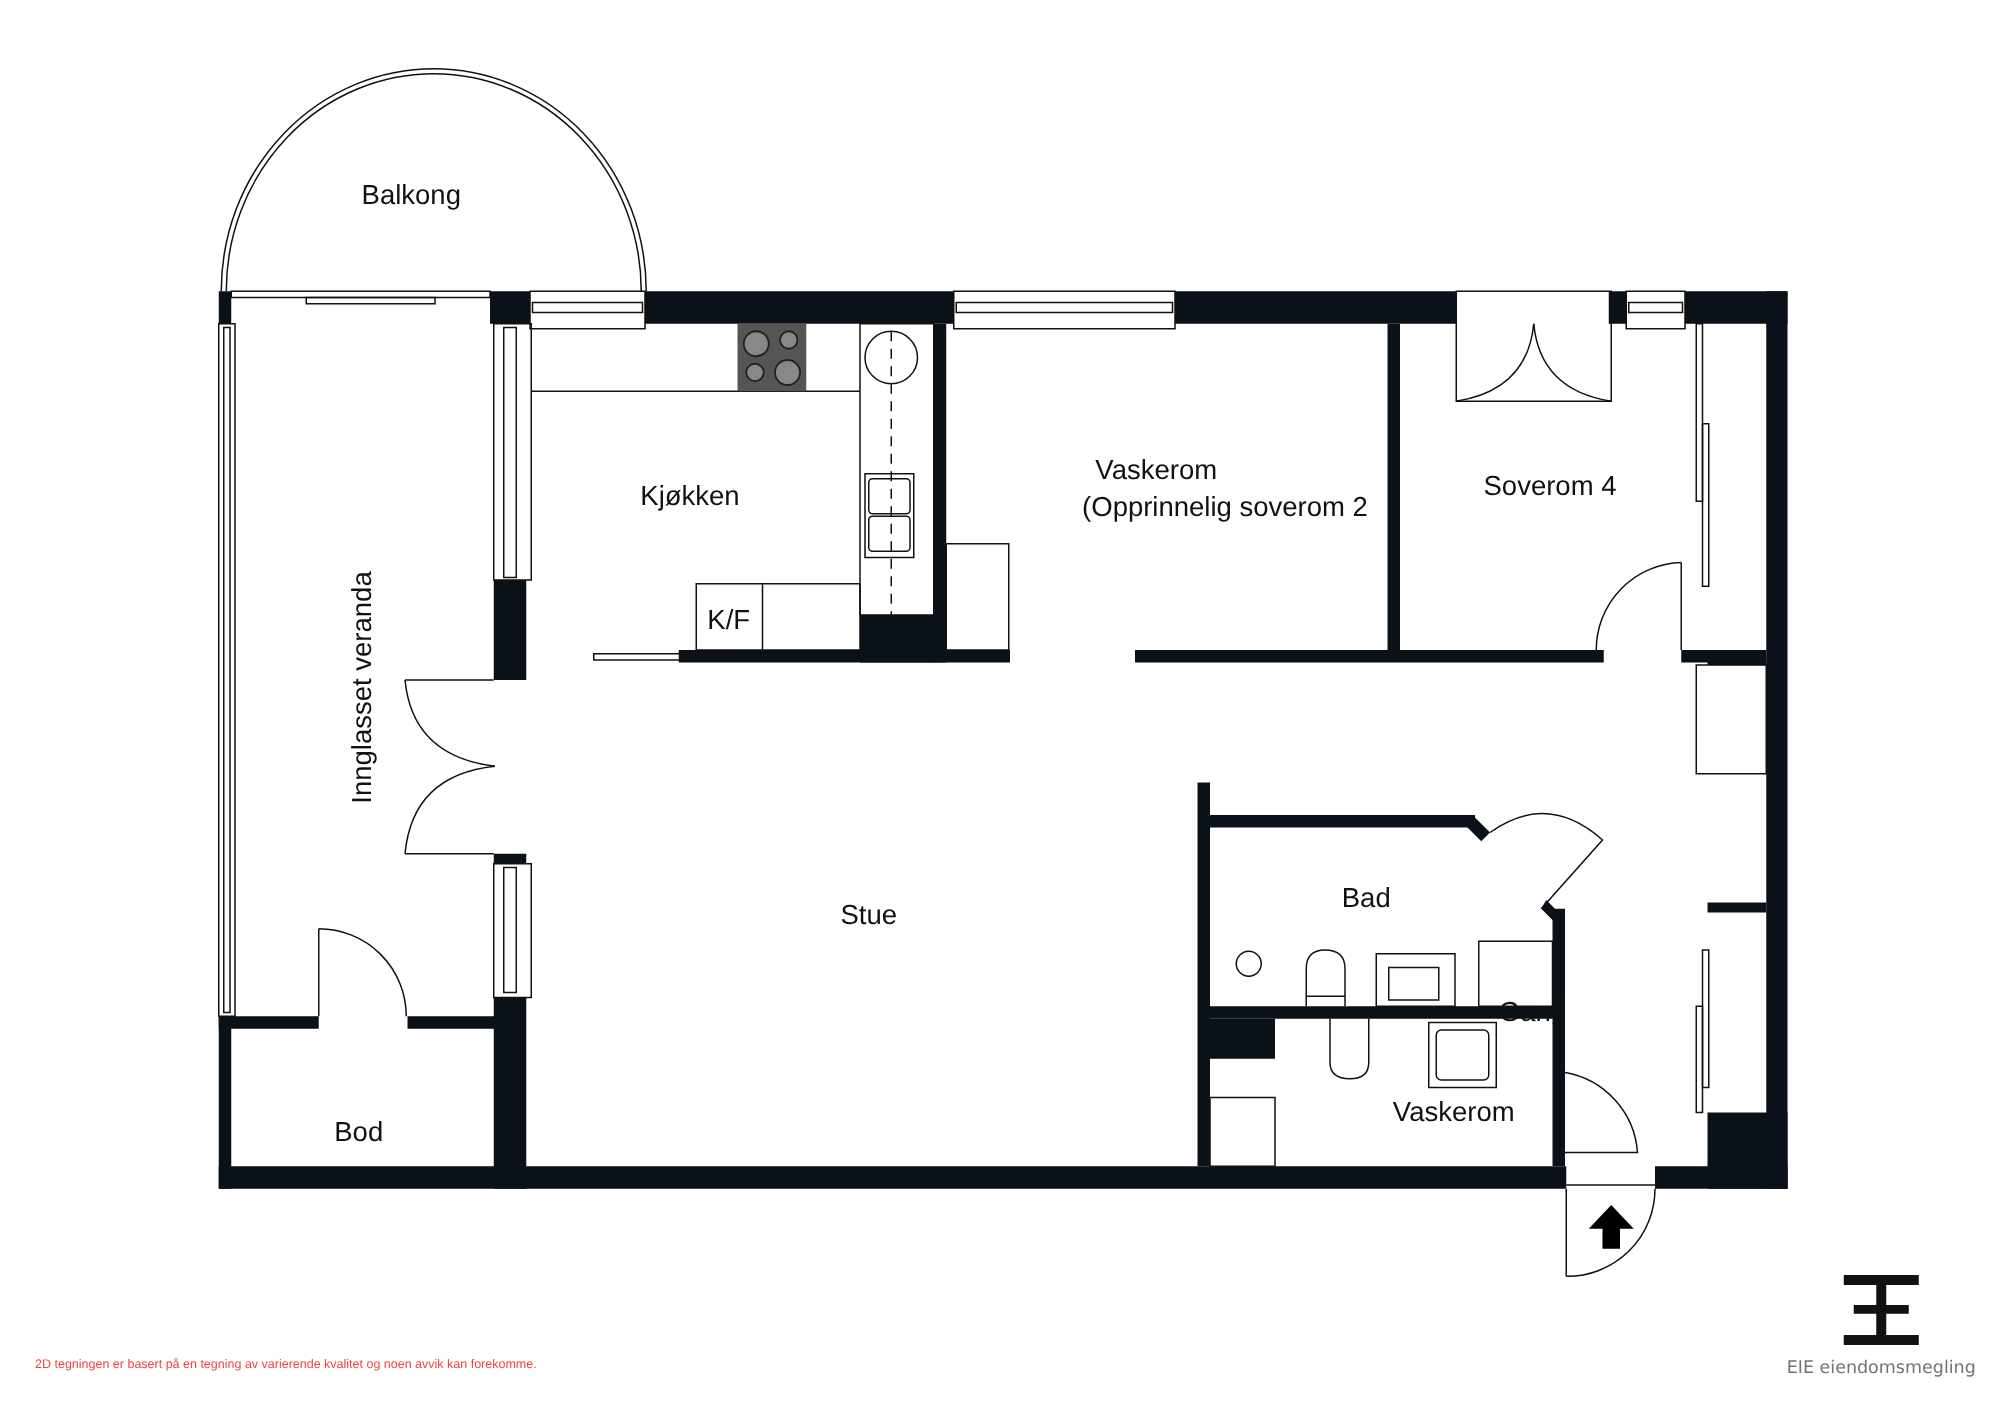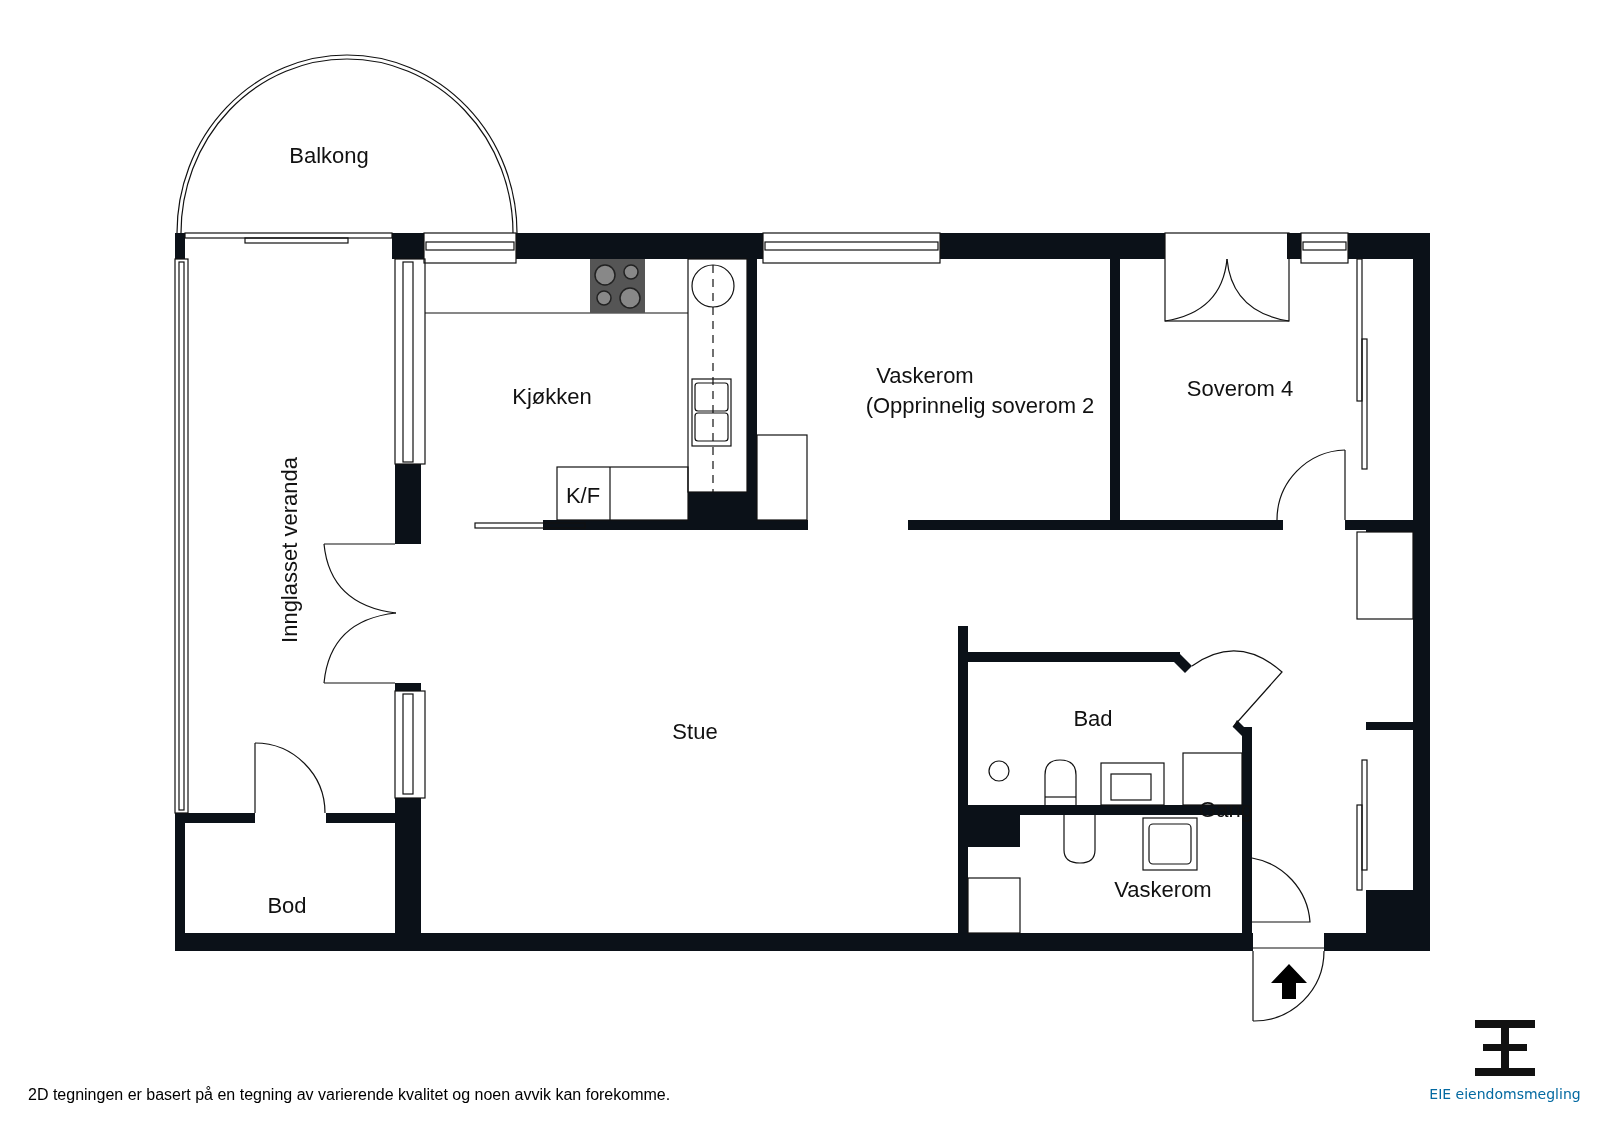--- a/index.html
+++ b/index.html
@@ -1,23 +1,23 @@
 <!DOCTYPE html>
 <html><head>
 <meta charset="utf-8">
 <style>
   html, body { margin:0; padding:0; background:#ffffff; }
   body { width:1600px; height:1131px; position:relative; overflow:hidden; font-family:"Liberation Sans", sans-serif; }
   #plan { position:absolute; left:0; top:0; }
   .room-label { position:absolute; font-family:"Liberation Sans", sans-serif; font-size:22px; color:#111; white-space:nowrap; transform:translate(-50%,-50%); line-height:1.2; text-align:center; }
-  .disclaimer { position:absolute; left:28px; top:1086px; font-size:16px; color:#000000; font-family:"Liberation Sans", sans-serif; }
+  .disclaimer { position:absolute; left:28px; top:1086px; font-size:10px; color:#ef4444; font-family:"Liberation Sans", sans-serif; }
   .logo { position:absolute; left:1420px; top:1020px; width:170px; text-align:center; }
   .logo-mark { position:relative; width:60px; height:56px; margin:0 auto 10px auto; }
   .logo-mark .bar { position:absolute; background:#111; }
-  .logo-name { font-size:14px; color:#0369a1; font-family:"DejaVu Sans", sans-serif; }
+  .logo-name { font-size:14px; color:#737373; font-family:"DejaVu Sans", sans-serif; }
 </style>
 </head>
 <body>
 
 <svg id="plan" width="1600" height="1131" viewBox="0 0 1600 1131" xmlns="http://www.w3.org/2000/svg">
   <g fill="#0b1118">
 
     <rect x="175" y="233" width="10" height="26"></rect>
     <rect x="392" y="233" width="32" height="26"></rect>
     <rect x="516" y="233" width="247" height="26"></rect>

